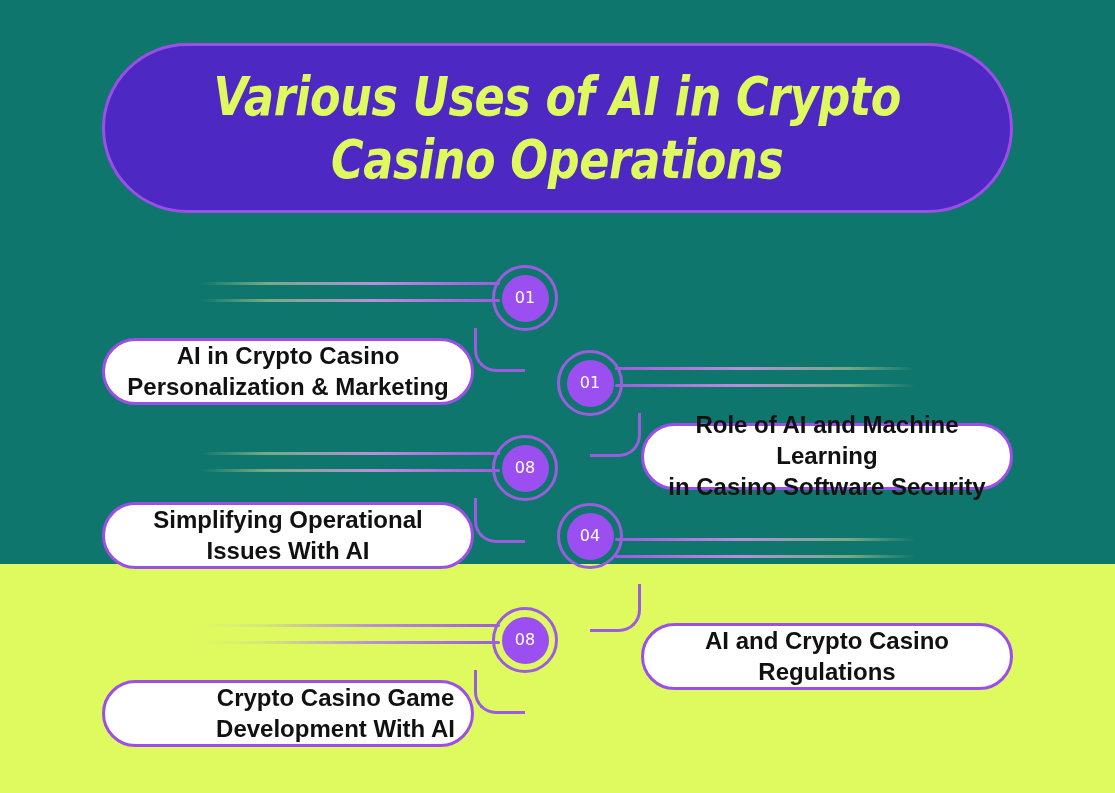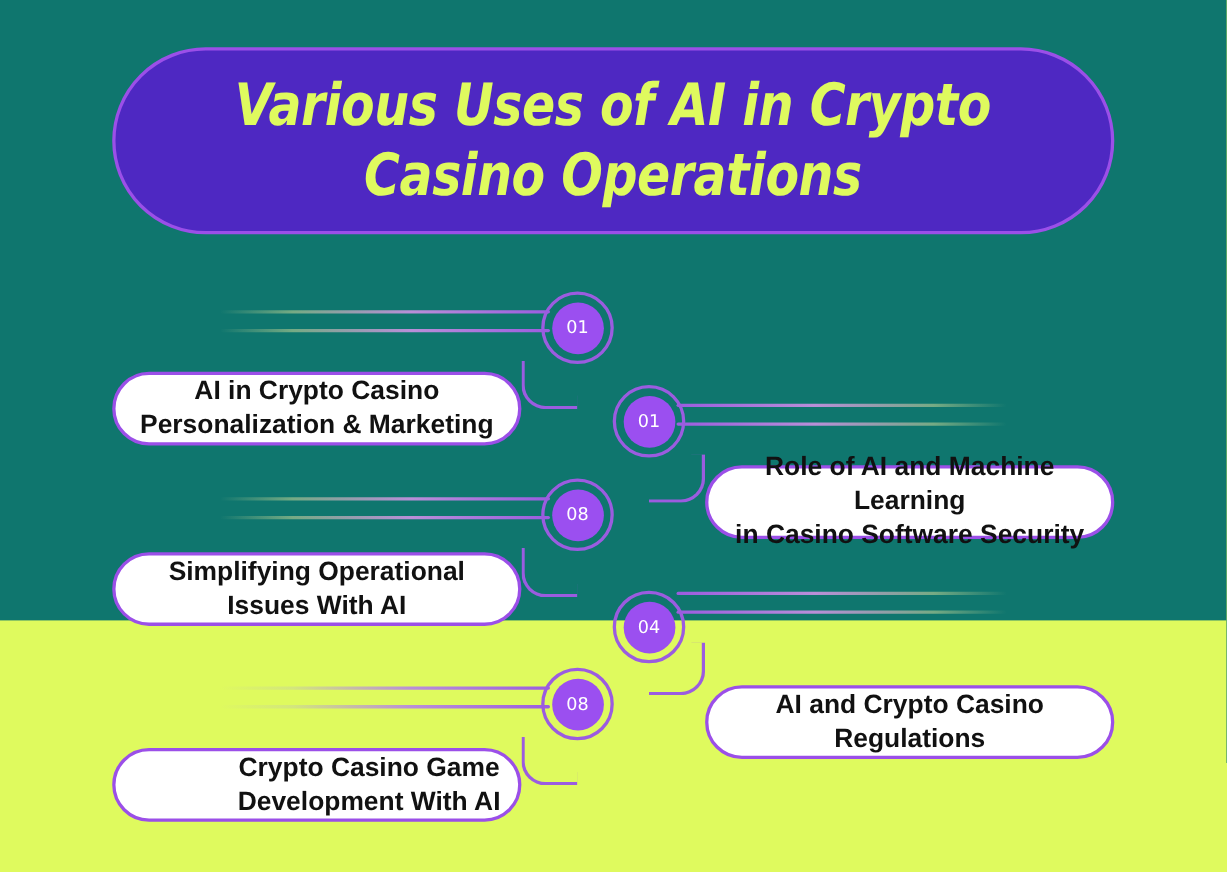--- a/index.html
+++ b/index.html
@@ -197,21 +197,21 @@
         </div>
         <div class="pill" style="left: 102px; top: 502px; width: 372px;">
           <div class="pill-label">Simplifying Operational
 Issues With AI</div>
         </div>
       </div>
       <div class="item-row">
         <div class="fade-line to-right" style="top: 538px; width: 300px; left: 615px;"></div>
         <div class="fade-line to-right" style="top: 555px; width: 300px; left: 615px;"></div>
         <div class="elbow right-side" style="top: 584px; height: 47.5px; left: 590px; width: 51px;"></div>
-        <div class="badge" style="left: 557px; top: 537px;">
+        <div class="badge" style="left: 557px; top: 503px;">
           <div class="badge-inner">
             <span class="badge-number">04</span>
           </div>
         </div>
         <div class="pill" style="left: 641px; top: 623px; width: 372px;">
           <div class="pill-label">AI and Crypto Casino
 Regulations</div>
         </div>
       </div>
       <div class="item-row">

